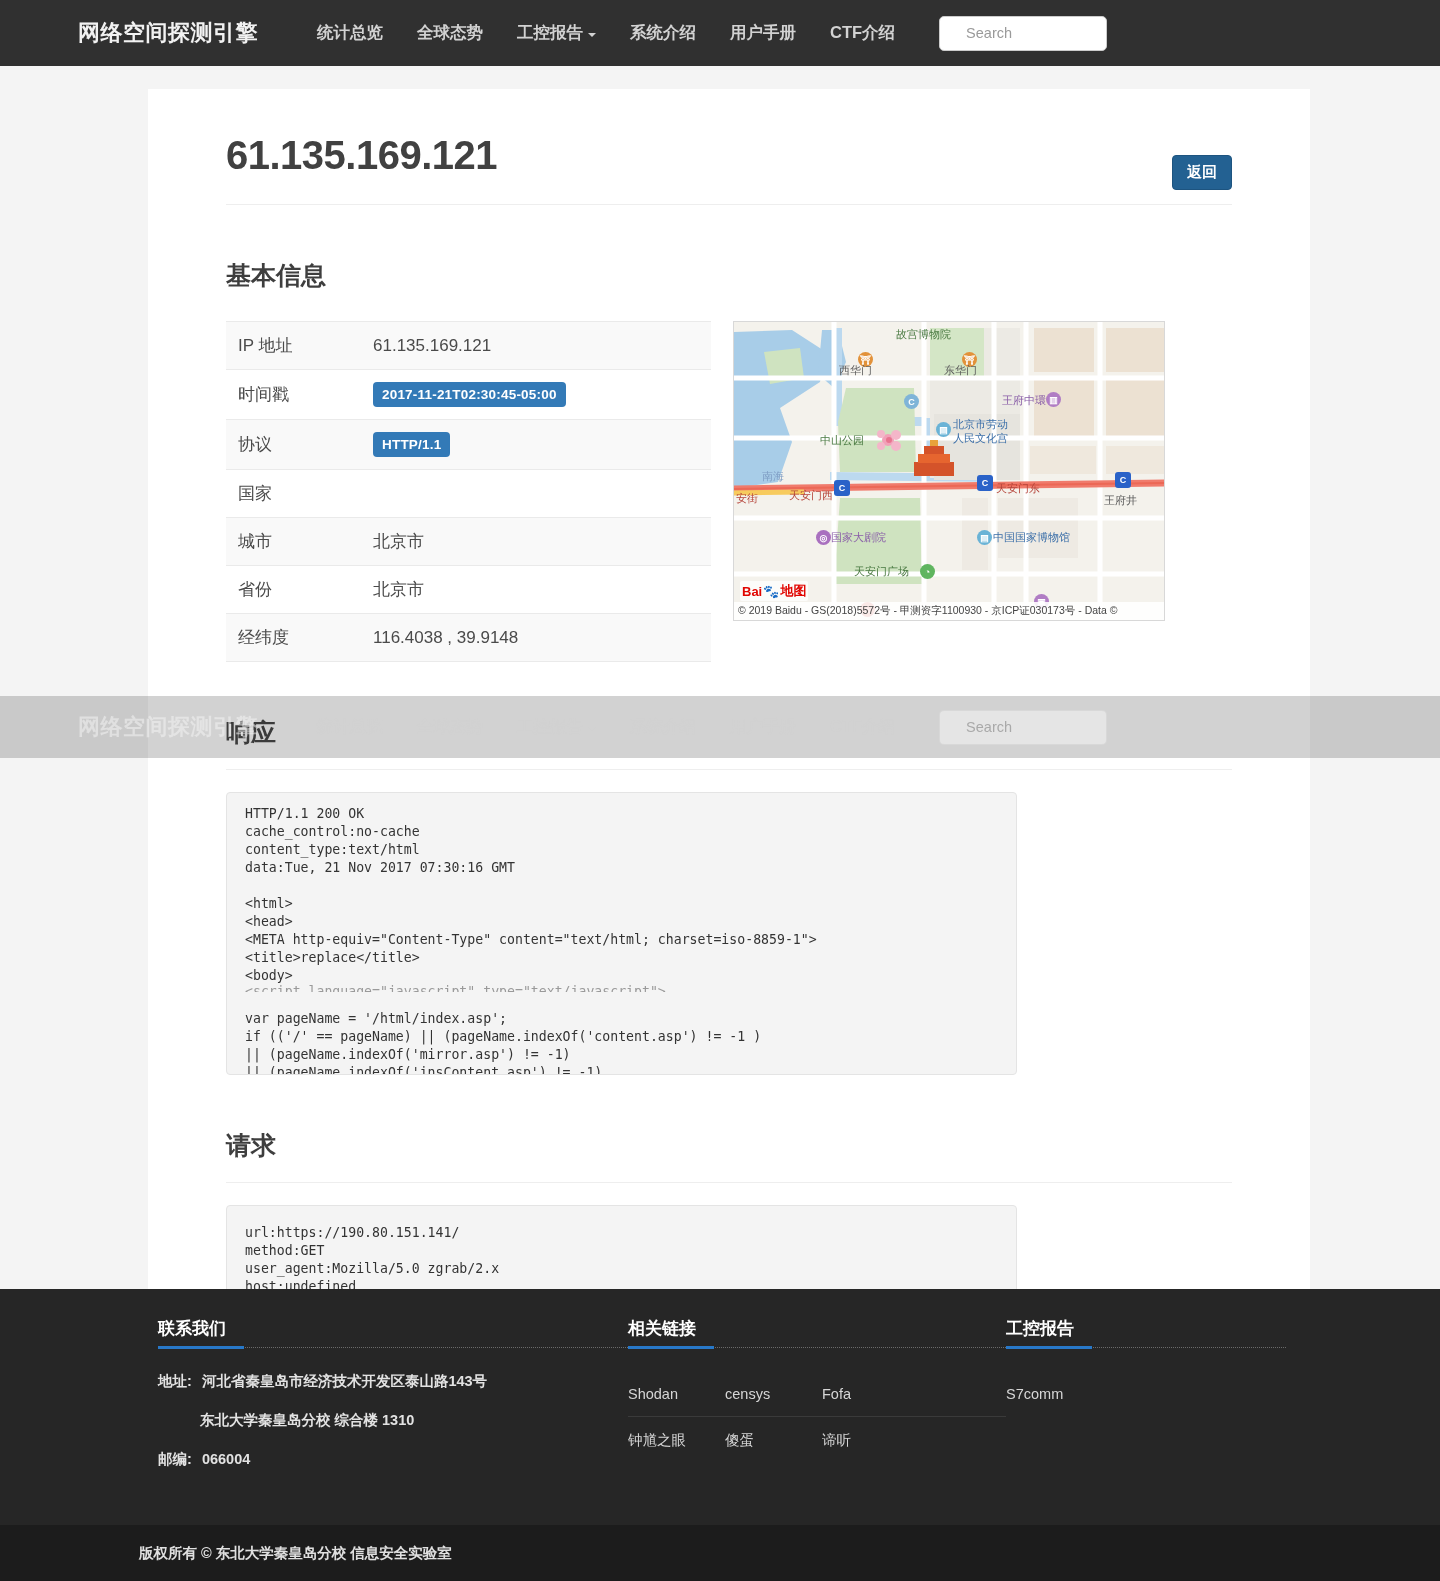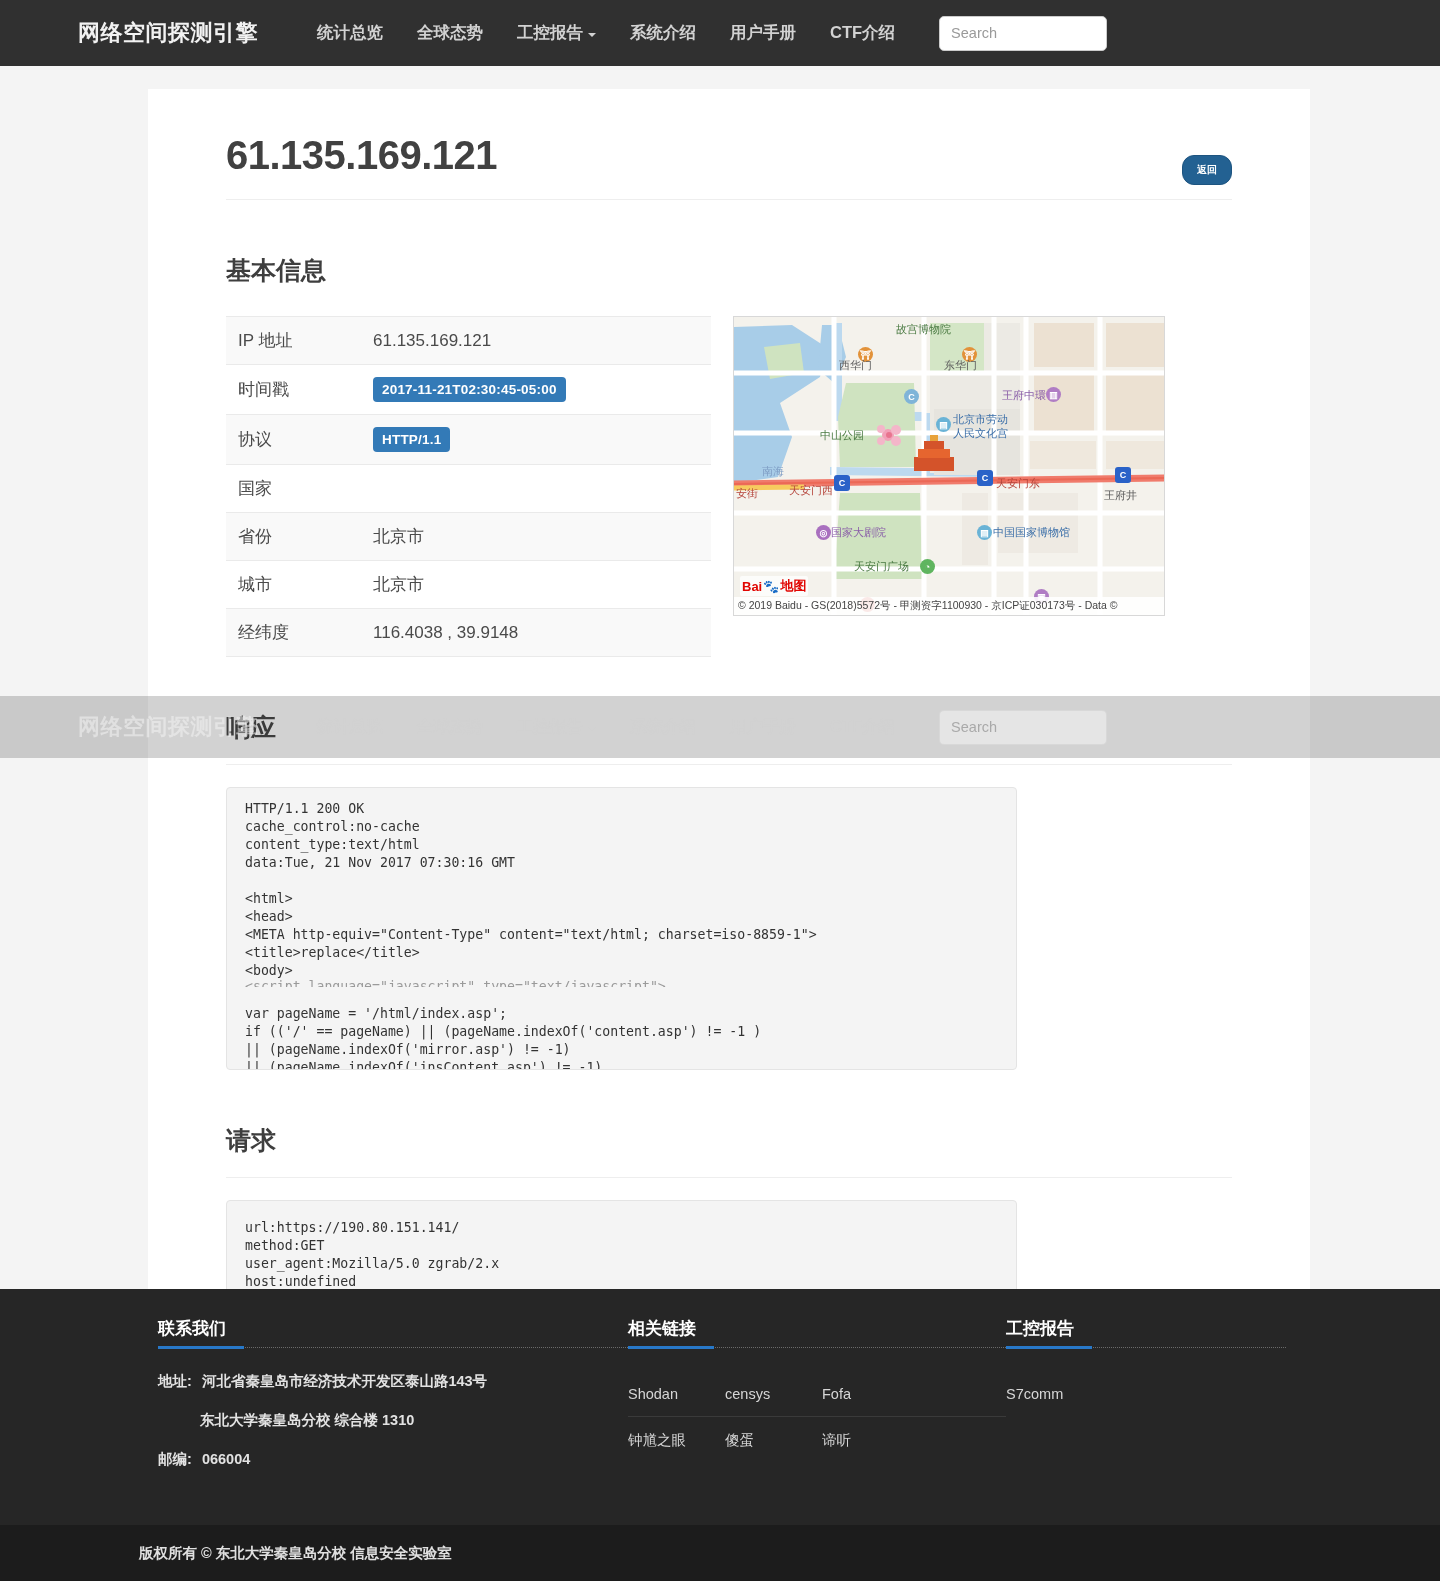--- a/index.html
+++ b/index.html
@@ -52,21 +52,21 @@
     border-top:4.5px solid #d2d2d2;
     margin-top: 3px;
   }
   .nav-search {
     margin-left: 27px;
     width: 168px;
     height: 35px;
     border-radius: 5px;
     border: 1px solid #cccccc;
     background: #ffffff;
-    padding: 0 11px;
+    padding: 0 26px;
     font-size: 14.5px;
     color: #555;
     font-family: "Liberation Sans", sans-serif;
     outline: none;
   }
   .nav-search::placeholder { color: #9a9a9a; }
 
   
   .ghost-nav {
     position: absolute;
@@ -119,24 +119,24 @@
     color: #414141;
     letter-spacing: -0.5px;
     line-height: 1.1;
     margin: 0;
   }
   .back-btn {
     margin-top: 22px;
     background: #236192;
     border: 1px solid #1d5480;
     color: #ffffff;
-    font-size: 10px;
+    font-size: 15px;
     font-weight: 600;
     padding: 7px 14px;
-    border-radius: 12px;
+    border-radius: 4px;
     cursor: pointer;
     font-family: "Liberation Sans", sans-serif;
   }
 
   
   .section-h {
     font-size: 25px;
     font-weight: 700;
     color: #3e3e3e;
     margin: 54px 0 0 0;
@@ -374,25 +374,25 @@
           </tr>
           <tr>
             <td class="k">协议</td>
             <td class="v"><span class="badge-blue">HTTP/1.1</span></td>
           </tr>
           <tr>
             <td class="k">国家</td>
             <td class="v"></td>
           </tr>
           <tr>
+            <td class="k">城市</td>
+            <td class="v">北京市</td>
+          </tr>
+          <tr>
             <td class="k">省份</td>
-            <td class="v">北京市</td>
-          </tr>
-          <tr>
-            <td class="k">城市</td>
             <td class="v">北京市</td>
           </tr>
           <tr>
             <td class="k">经纬度</td>
             <td class="v">116.4038 , 39.9148</td>
           </tr>
         </tbody>
       </table>
 
       <div class="map-box">

